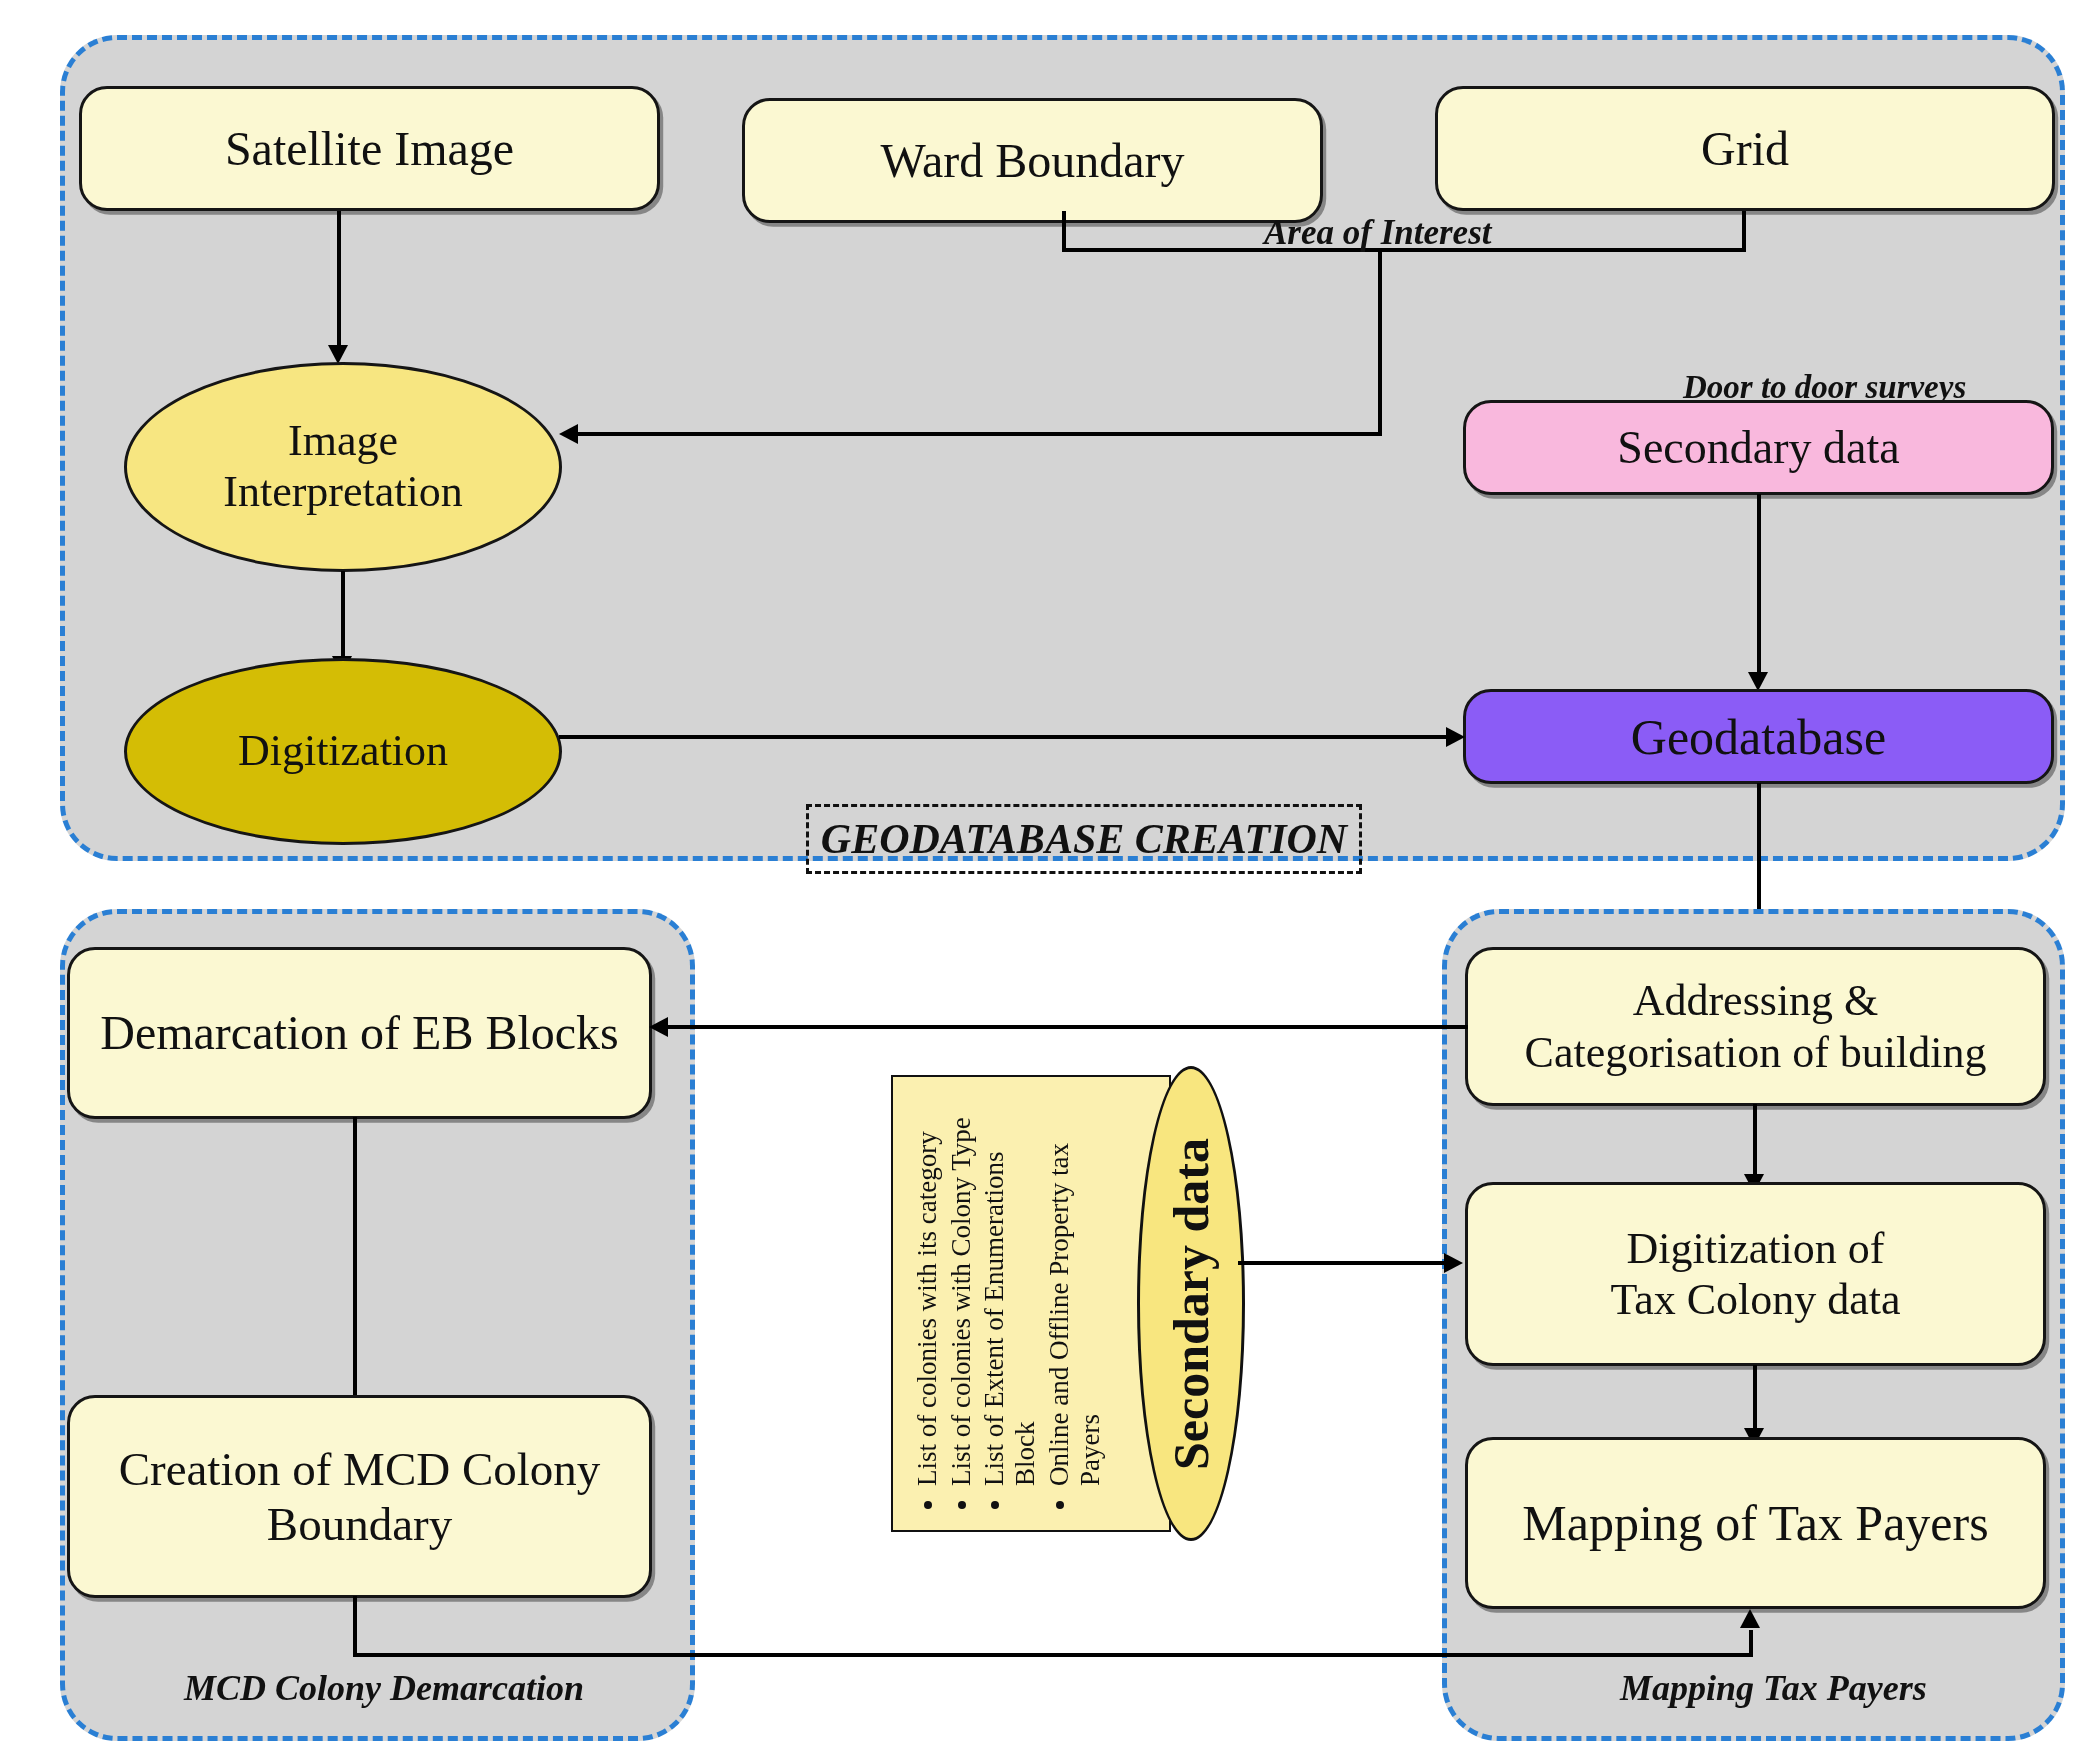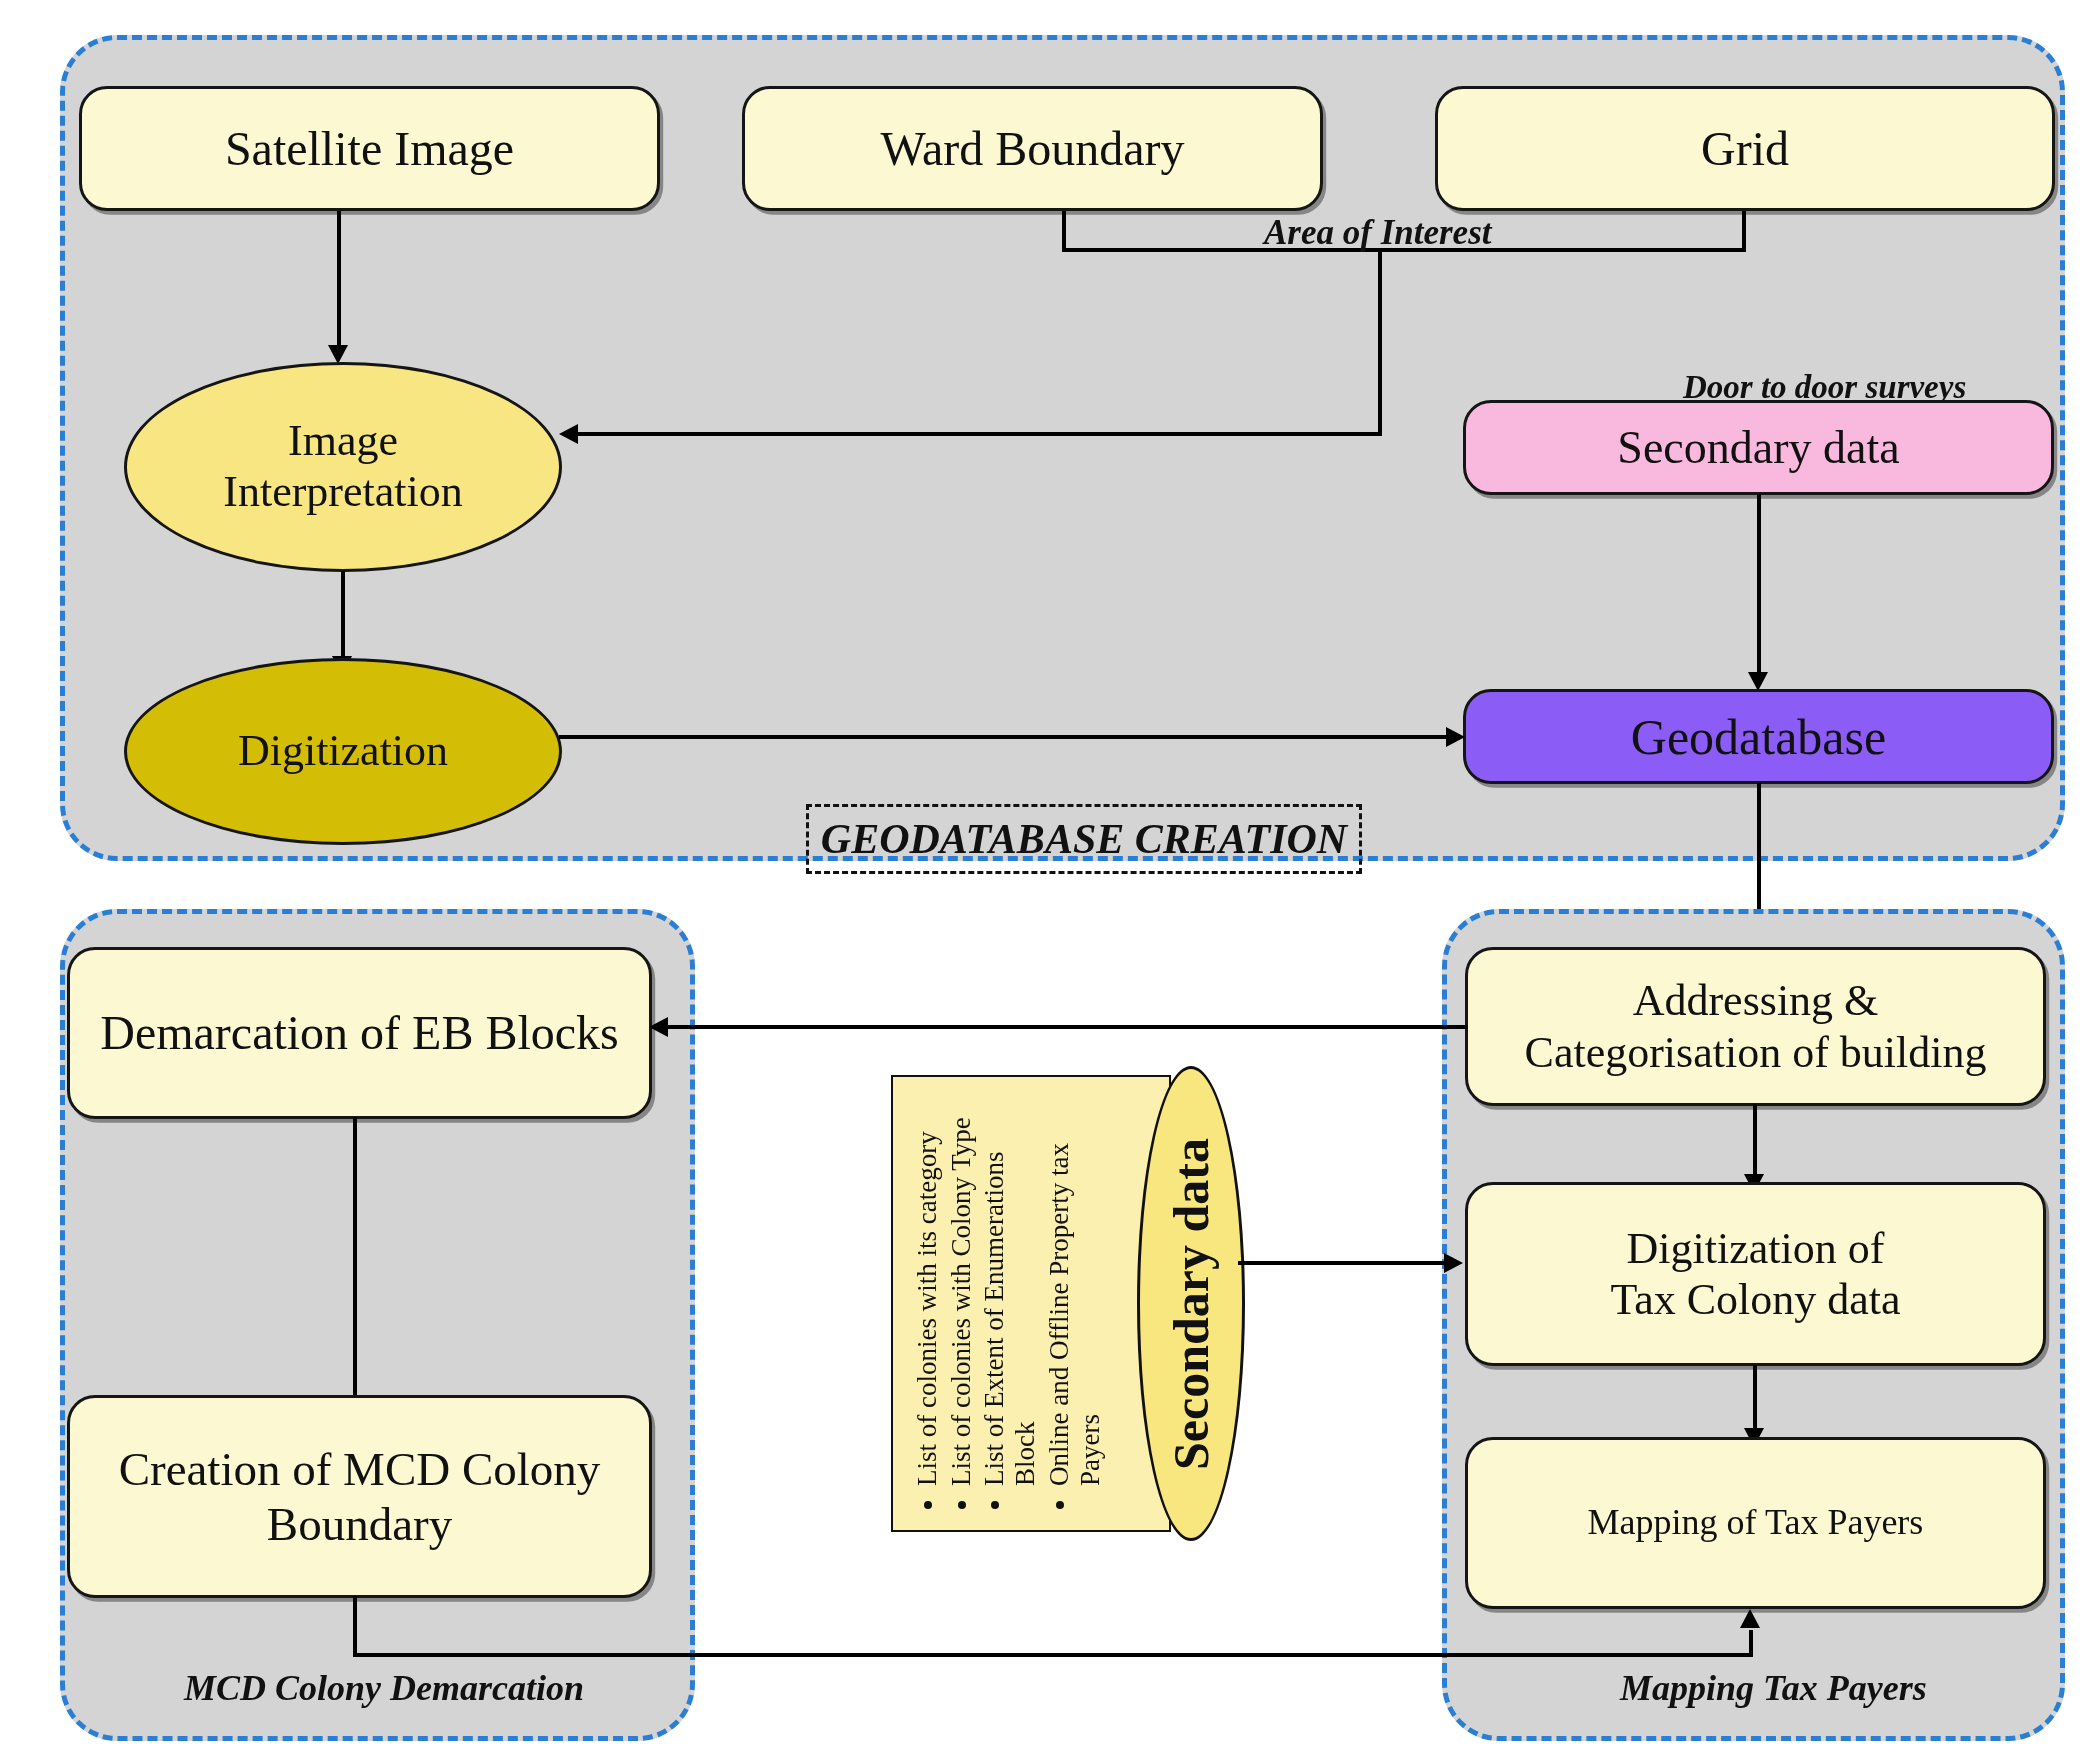--- a/index.html
+++ b/index.html
@@ -122,21 +122,21 @@
 <body>
 
 <div id="stage">
 
   <div class="panel dotdash" style="left:60px;top:35px;width:2005px;height:826px;"></div>
 
   <div class="box" style="left:79px;top:86px;width:581px;height:125px;font-size:48px;">
     <span>Satellite Image</span>
   </div>
 
-  <div class="box" style="left:742px;top:86px;width:581px;height:125px;font-size:48px;">
+  <div class="box" style="left:742px;top:98px;width:581px;height:125px;font-size:48px;">
     <span>Ward Boundary</span>
   </div>
 
   <div class="box" style="left:1435px;top:86px;width:620px;height:125px;font-size:48px;">
     <span>Grid</span>
   </div>
 
   <div class="ln vline" style="left:337px;top:211px;height:140px;"></div>
   <div class="arrow down" style="left:328px;top:345px;"></div>
 
@@ -211,21 +211,21 @@
   <div class="arrow down" style="left:1744px;top:1174px;"></div>
 
   <div class="box" style="left:1465px;top:1182px;width:581px;height:184px;font-size:44px;flex-direction:column;">
     <span>Digitization of</span>
     <span>Tax Colony data</span>
   </div>
 
   <div class="ln vline" style="left:1753px;top:1365px;height:70px;"></div>
   <div class="arrow down" style="left:1744px;top:1428px;"></div>
 
-  <div class="box" style="left:1465px;top:1437px;width:581px;height:172px;font-size:36px;">
+  <div class="box" style="left:1465px;top:1437px;width:581px;height:172px;font-size:50px;">
     <span>Mapping of Tax Payers</span>
   </div>
 
   <div class="grouplabel" style="left:1620px;top:1667px;font-size:36px;">Mapping Tax Payers</div>
 
   <div class="ln hline" style="left:667px;top:1025px;width:801px;"></div>
   <div class="arrow left" style="left:649px;top:1017px;"></div>
 
   <div class="ln vline" style="left:353px;top:1596px;height:61px;"></div>
   <div class="ln hline" style="left:353px;top:1653px;width:1400px;"></div>

